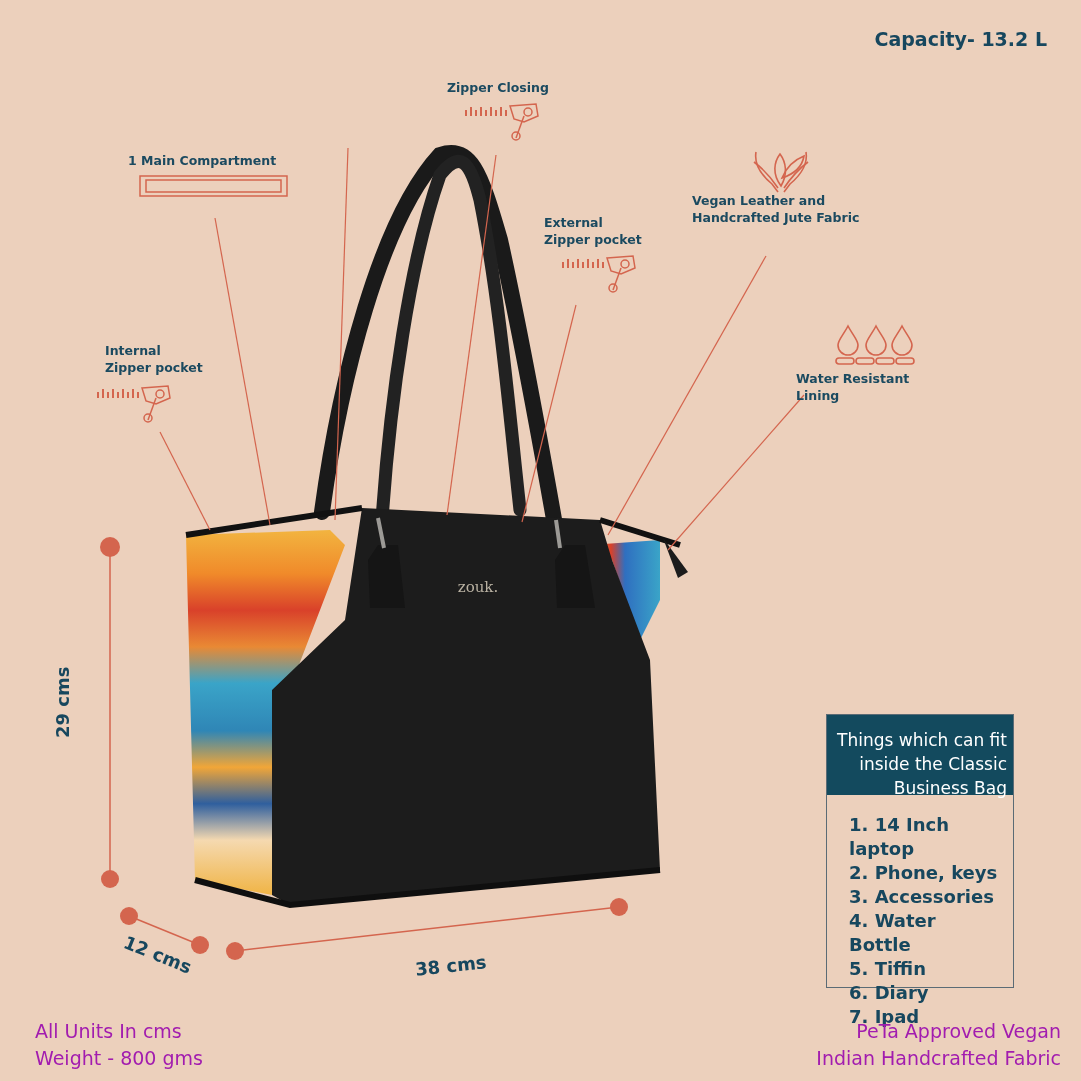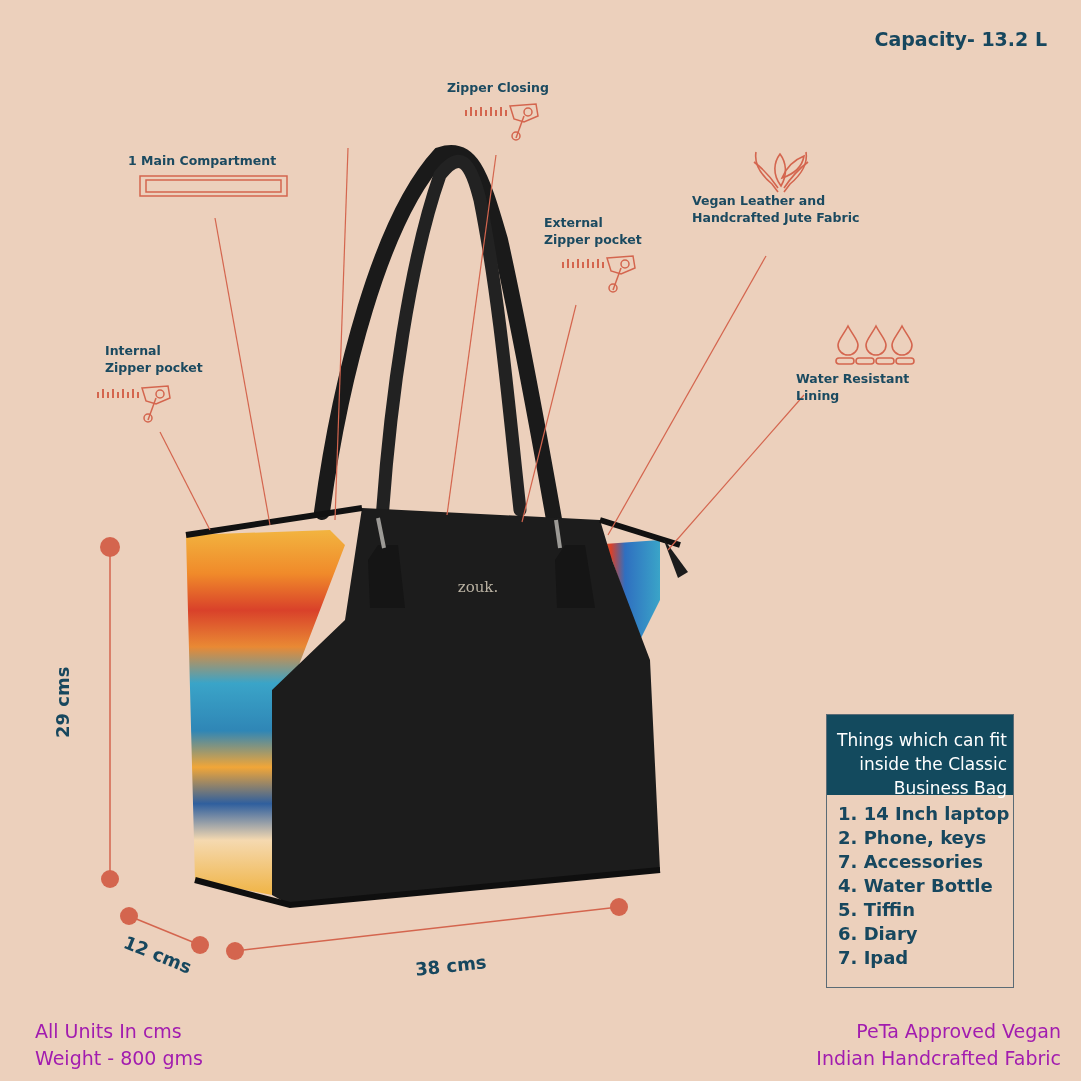--- a/index.html
+++ b/index.html
@@ -15,21 +15,21 @@
   .footer { font-size:19px; font-weight:normal; line-height:27px; color:#a21caf; }
   .dim-label { font-weight:bold; font-size:18px; color:#17475e; }
   .fit-box {
     left:826px; top:714px; width:186px; height:272px;
     border:1.5px solid #5b6b75; background:#ecd0bc;
   }
   .fit-head {
     background:#134a5e; color:#ffffff; text-align:right;
     font-size:17px; line-height:24px; padding:13px 6px 7px 6px; height:60px;
   }
-  .fit-list { list-style:none; margin:1px; padding:6px 0 0 10px; }
+  .fit-list { list-style:none; margin:12px; padding:6px 0 0 10px; }
   .fit-list li { font-size:18px; font-weight:bold; line-height:24px; color:#17475e; }
   svg.overlay { position:absolute; left:0; top:0; }
 </style>
 </head>
 <body>
 
 <div class="abs capacity">Capacity- 13.2 L</div>
 
 <svg class="overlay" width="1081" height="1081" viewBox="0 0 1081 1081">
 
@@ -169,21 +169,21 @@
 
 <div class="abs fit-box">
   <div class="fit-head">
     <div>Things which can fit</div>
     <div>inside the Classic</div>
     <div>Business Bag</div>
   </div>
   <ul class="fit-list">
     <li>1. 14 Inch laptop</li>
     <li>2. Phone, keys</li>
-    <li>7. Accessories</li>
+    <li>3. Accessories</li>
     <li>4. Water Bottle</li>
     <li>5. Tiffin</li>
     <li>6. Diary</li>
     <li>7. Ipad</li>
   </ul>
 </div>
 
 <div class="abs footer" style="left:35px; top:1018px;">
   <div>All Units In cms</div>
   <div>Weight - 800 gms</div>

